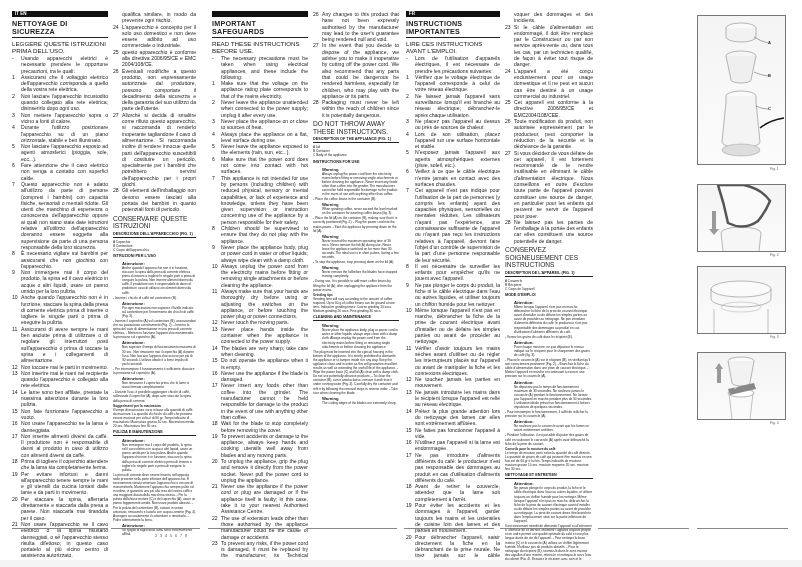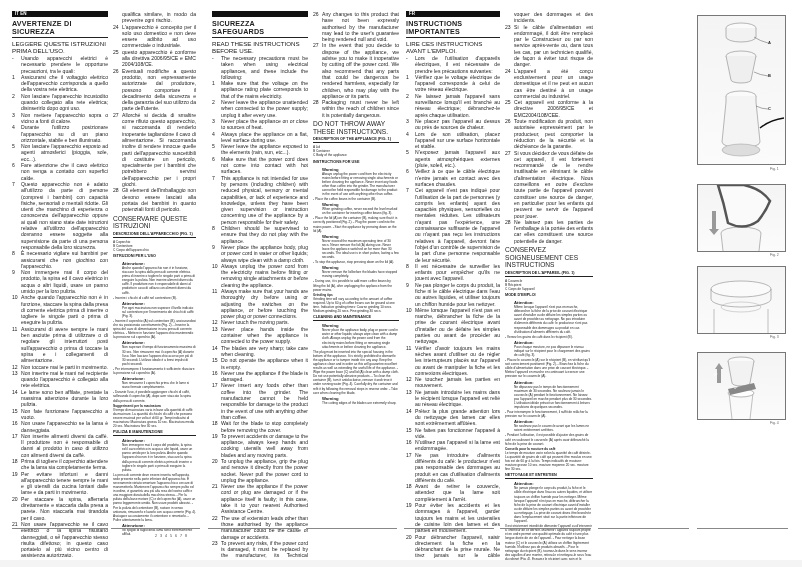--- a/index.html
+++ b/index.html
@@ -23,21 +23,21 @@
   .figlbl{position:absolute;left:770px;font-size:3.5px;color:#666;}
   .lab{position:absolute;font-size:4px;font-weight:bold;}
   .bottomstrip{position:absolute;left:0;top:560px;width:802px;height:7px;background:#f4f4f4;}
 </style>
 </head>
 <body>
 
 <div class="page">
   <div class="col" style="left:12px;top:11px;width:96px;">
     <div class="hdrbar">IT EN</div>
-    <div class="h1">AVVERTENZE DI SICUREZZA</div>
+    <div class="h1">NETTOYAGE DI SICUREZZA</div>
     <div class="lead">LEGGERE QUESTE ISTRUZIONI PRIMA DELL'USO.</div>
     <div>
         <div class="li">
           <span class="n">-</span>
           <span class="t">Usando apparecchi elettrici è necessario prendere le opportune precauzioni, tra le quali:</span>
         </div>
         <div class="li">
           <span class="n">1</span>
           <span class="t">Assicurarsi che il voltaggio elettrico dell'apparecchio corrisponda a quello della vostra rete elettrica.</span>
         </div>
@@ -207,21 +207,21 @@
           <b>Attenzione:</b>
           <div style="margin-bottom: 1px;">Gli spigoli di taglio della lama sono estremamente affilati.</div>
         </div>
       </div>
   </div>
 </div>
 
 <div class="page">
   <div class="col" style="left:212px;top:11px;width:96px;">
     <div class="hdrbar"></div>
-    <div class="h1">SICUREZZA SAFEGUARDS</div>
+    <div class="h1">IMPORTANT SAFEGUARDS</div>
     <div class="lead">READ THESE INSTRUCTIONS BEFORE USE.</div>
     <div>
         <div class="li">
           <span class="n">-</span>
           <span class="t">The necessary precautions must be taken when using electrical appliances, and these include the following:</span>
         </div>
         <div class="li">
           <span class="n">1</span>
           <span class="t">Make sure that the voltage on the appliance rating plate corresponds to that of the mains electricity.</span>
         </div>

